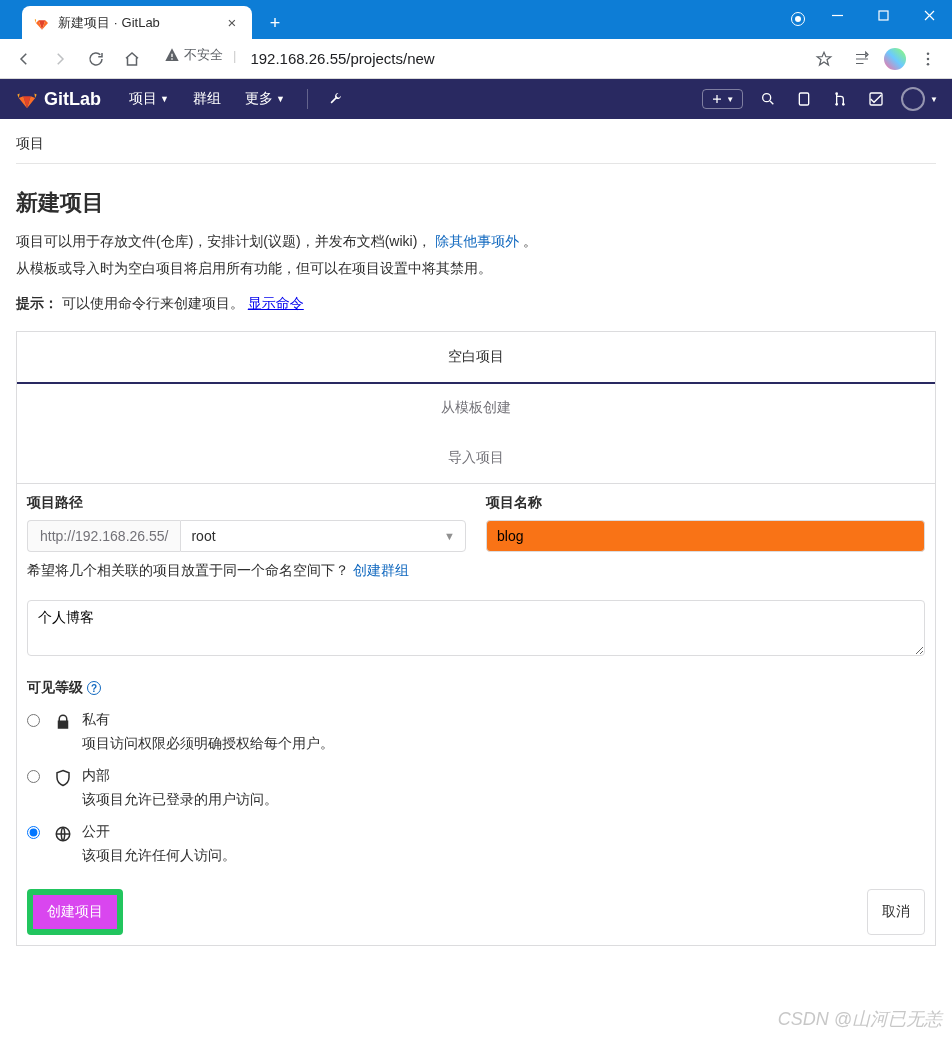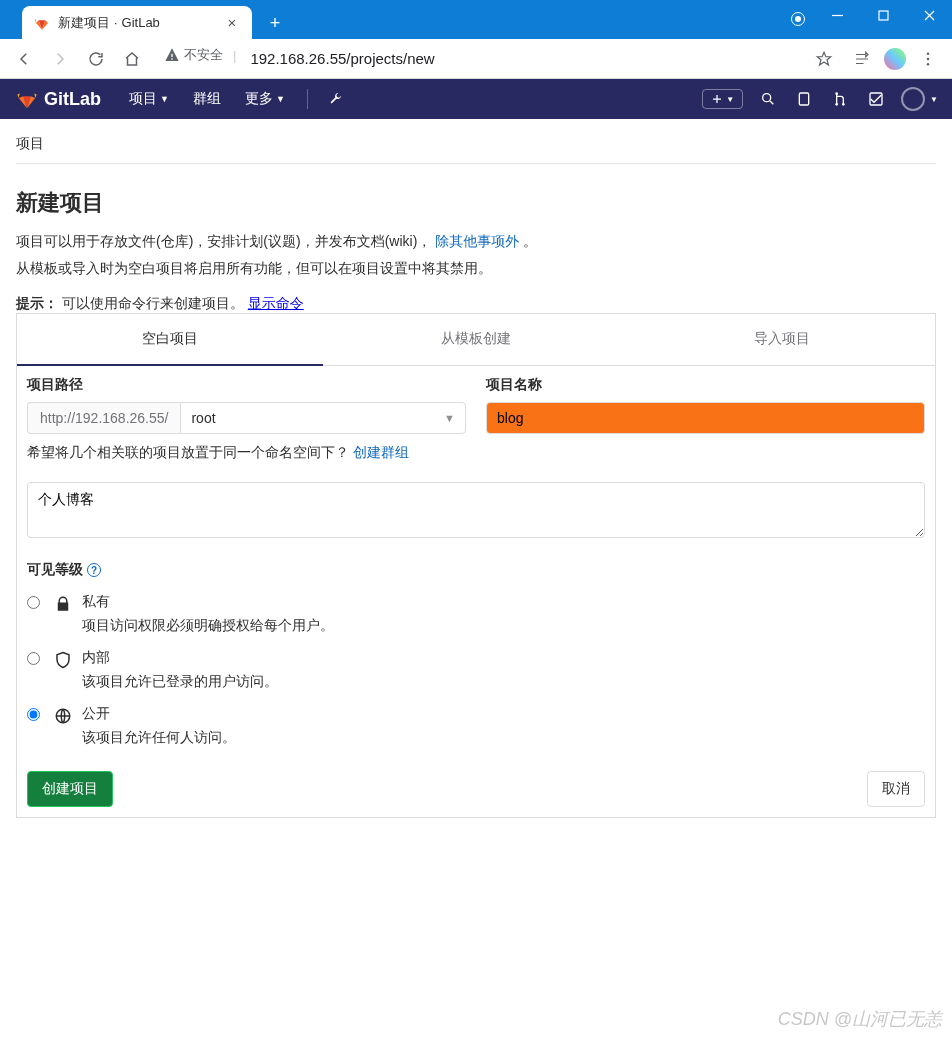--- a/index.html
+++ b/index.html
@@ -32,21 +32,21 @@
   .nav-icon svg { width:16px; height:16px; }
   .plus-btn { border:1px solid rgba(255,255,255,.4); border-radius:4px; padding:3px 8px; display:flex; align-items:center; gap:3px; margin-right:6px;}
   .avatar { width:24px; height:24px; border:2px solid rgba(255,255,255,.5); border-radius:50%; margin-left:6px;}
   .content { padding: 16px 16px 32px; }
   .breadcrumb { font-size:14px; color:#2e2e2e; padding-bottom:10px; border-bottom:1px solid #e5e5e5; margin-bottom:24px;}
   h1.page-title { font-size:22px; font-weight:bold; margin-bottom:10px;}
   .intro { line-height:1.9; }
   .intro a { color:#1068bf; text-decoration:none;}
   .tip-row { margin-top:14px; }
   .tip-row b { font-weight:bold; }
-  .tabs { display:flex; border:1px solid #dcdcde; border-bottom:none; }
+  .tabs { display:flex; border:1px solid #dcdcde; border-bottom:none; margin-top:18px;flex-direction:column;}
   .tabs .ttab { flex:1; text-align:center; padding:16px 8px; font-size:14px; color:#737278; cursor:pointer;}
   .tabs .ttab.active { color:#2e2e2e; font-weight:500; border-bottom:2px solid #292961; margin-bottom:-1px;}
   .panel { border:1px solid #dcdcde; padding:10px; }
   .row { display:flex; gap:20px; }
   .col { flex:1; }
   label.fld { display:block; font-weight:600; margin-bottom:8px; font-size:14px;}
   .path-group { display:flex; }
   .path-prefix { border:1px solid #dcdcde; background:#fafafa; border-right:none; border-radius:4px 0 0 4px; padding:7px 12px; color:#737278; font-size:14px;}
   .path-select { flex:1; border:1px solid #dcdcde; border-radius:0 4px 4px 0; padding:7px 10px; display:flex; align-items:center; justify-content:space-between; background:#fff;}
   .chev{font-size:11px;color:#909090;}
@@ -59,21 +59,21 @@
   .vis-label{display:flex;align-items:center;gap:4px;font-weight:600;}
   .q-icon{width:14px;height:14px;border:1.5px solid #1068bf;border-radius:50%;display:inline-flex;align-items:center;justify-content:center;font-size:10px;color:#1068bf;}
   .vis-opt { display:flex; align-items:flex-start; gap:14px; margin-top:14px;}
   .vis-opt input[type=radio]{margin-top:3px;}
   .vis-body { display:flex; gap:10px; }
   .vis-icon { width:18px; height:18px; margin-top:2px;}
   .vis-text h4{font-weight:400;font-size:14px;margin-bottom:6px;}
   .vis-text p{color:#2e2e2e;font-size:14px;}
   .actions { margin-top:24px; display:flex; justify-content:space-between;}
   .btn { border-radius:4px; padding:8px 14px; font-size:14px; cursor:pointer;}
-  .btn-primary { background:#15803d; color:#fff; border:1px solid #22c55e;}
+  .btn-primary { background:#d946ef; color:#fff; border:6px solid #22c55e;}
   .btn-default { background:#fff; border:1px solid #dcdcde; color:#2e2e2e;}
   .watermark{position:fixed;right:10px;bottom:8px;color:rgba(130,130,130,.45);font-size:18px;font-style:italic;}
 </style>
 </head>
 <body>
 
 <div class="titlebar">
   <div class="tab-item">
     <span class="tab-fav">
       <svg viewBox="0 0 24 24">

